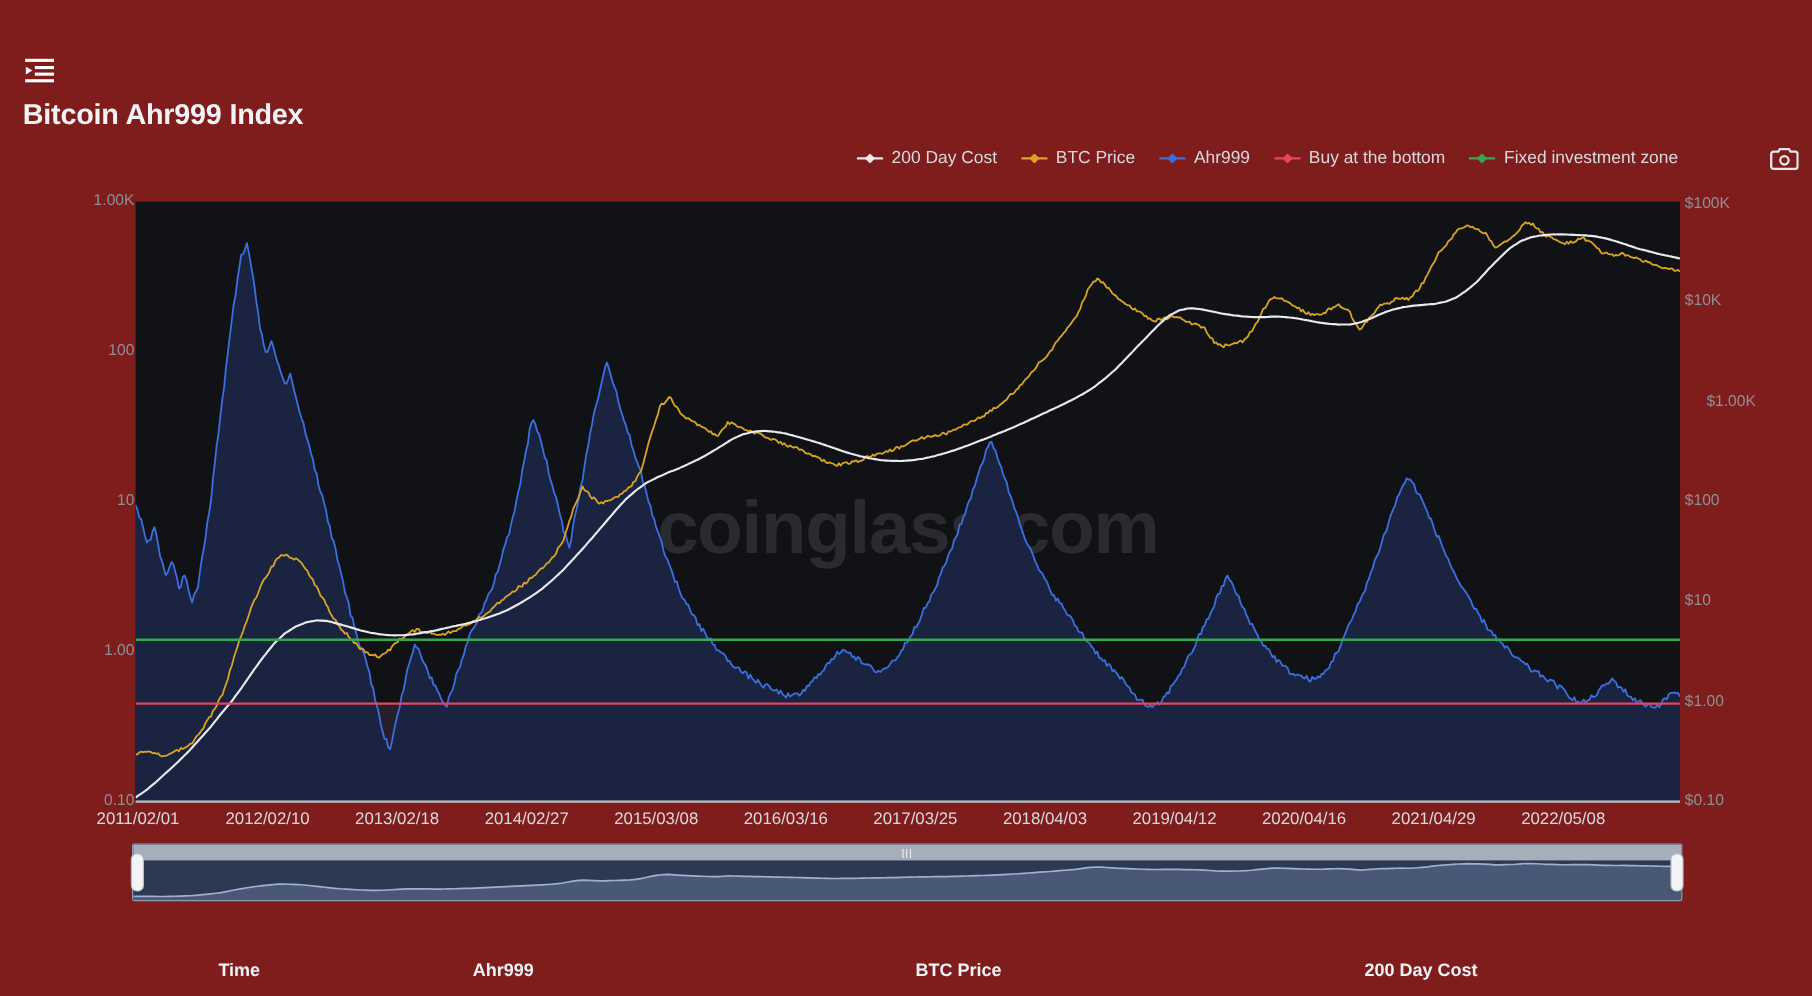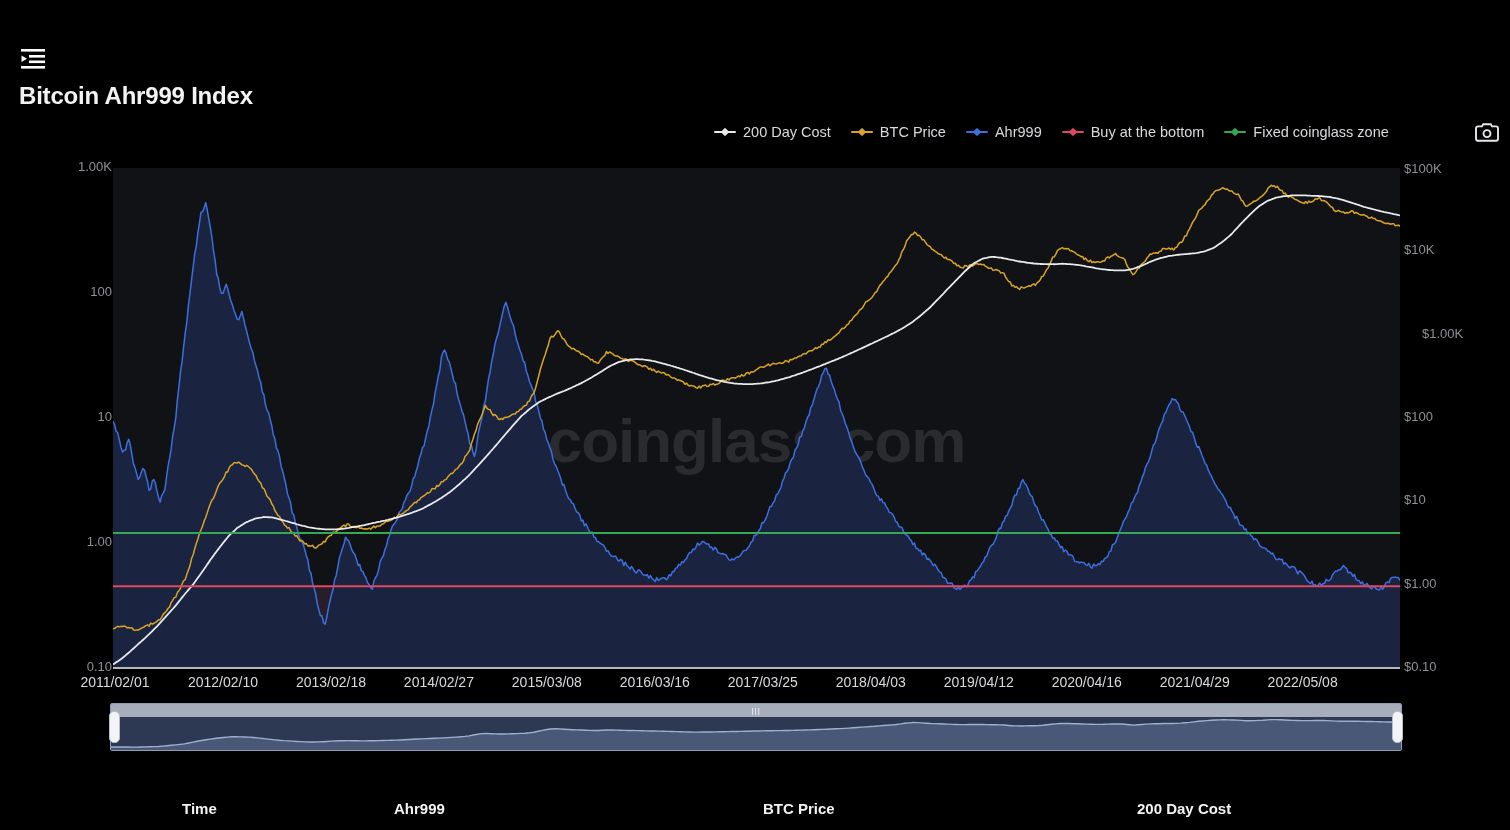--- a/index.html
+++ b/index.html
@@ -2,21 +2,21 @@
 <html><head>
 <meta charset="utf-8">
 <style>
   * { box-sizing: border-box; margin: 0; padding: 0; }
   html, body {
     width: 1510px; height: 830px;
     background: #17181a;
     font-family: "Liberation Sans", sans-serif;
     overflow: hidden;
   }
-  #app { position: relative; width: 1510px; height: 830px; background: #000000; }
+  #app { position: relative; width: 1510px; height: 830px; background: #7f1d1d; }
 
   
   #collapse-btn {
     position: absolute; left: 18px; top: 44px;
     width: 30px; height: 30px; cursor: pointer;
     display: flex; align-items: center; justify-content: center;
   }
   #page-title {
     position: absolute; left: 19px; top: 82px;
     font-size: 24px; font-weight: bold; color: #f2f3f5;
@@ -177,21 +177,21 @@
           <span class="bar" style="background:#e2475f"></span>
           <span class="dot" style="background:#e2475f"></span>
         </span>
         <span class="legend-label">Buy at the bottom</span>
       </div>
       <div class="legend-item">
         <span class="legend-mark">
           <span class="bar" style="background:#34a853"></span>
           <span class="dot" style="background:#34a853"></span>
         </span>
-        <span class="legend-label">Fixed coinglass zone</span>
+        <span class="legend-label">Fixed investment zone</span>
       </div>
     </div>
 
   <div id="plot">
     <div id="plot-bg-purple" style="top: 418.348px;"></div>
     <div id="watermark">coinglass.com</div>
     <svg id="plot-svg" width="1287" height="500">
         <path d="M0.00 253.11 L1.57 256.87 L3.14 263.26 L4.71 264.76 L6.29 271.56 L7.86 278.88 L9.43 284.05 L11.00 282.34 L12.57 281.94 L14.14 274.73 L15.71 271.23 L17.29 277.15 L18.86 286.15 L20.43 295.75 L22.00 299.65 L23.57 305.34 L25.14 311.36 L26.71 309.31 L28.29 304.55 L29.86 300.53 L31.43 302.12 L33.00 307.98 L34.57 313.80 L36.14 322.41 L37.71 320.89 L39.29 312.80 L40.86 311.58 L42.43 315.35 L44.00 323.28 L45.57 329.40 L47.14 334.20 L48.71 327.49 L50.29 324.93 L51.86 321.87 L53.43 309.93 L55.00 298.48 L56.57 290.42 L58.14 281.02 L59.71 267.80 L61.29 259.28 L62.86 249.30 L64.43 231.36 L66.00 218.06 L67.57 203.07 L69.14 192.95 L70.71 178.02 L72.29 164.59 L73.86 153.82 L75.43 137.38 L77.00 125.07 L78.57 111.57 L80.14 99.26 L81.71 85.72 L83.29 78.03 L84.86 64.90 L86.43 55.15 L88.00 44.29 L89.57 43.76 L91.14 39.87 L92.71 34.61 L94.29 42.27 L95.86 51.21 L97.43 60.20 L99.00 70.00 L100.57 83.22 L102.14 92.65 L103.71 106.01 L105.29 110.84 L106.86 119.99 L108.43 125.29 L110.00 125.34 L111.57 120.76 L113.14 116.27 L114.71 120.77 L116.29 127.10 L117.86 132.91 L119.43 136.85 L121.00 142.54 L122.57 146.57 L124.14 151.07 L125.71 151.82 L127.29 147.82 L128.86 143.39 L130.43 149.96 L132.00 156.94 L133.57 162.80 L135.14 169.43 L136.71 175.62 L138.29 180.81 L139.86 184.48 L141.43 192.72 L143.00 197.76 L144.57 202.82 L146.14 210.03 L147.71 214.29 L149.29 223.81 L150.86 226.64 L152.43 236.53 L154.00 242.07 L155.57 244.65 L157.14 251.44 L158.71 257.28 L160.29 266.79 L161.86 270.58 L163.43 280.17 L165.00 282.87 L166.57 288.76 L168.14 298.49 L169.71 303.54 L171.29 310.03 L172.86 316.50 L174.43 325.67 L176.00 329.74 L177.57 334.71 L179.14 344.95 L180.71 346.64 L182.29 354.38 L183.86 359.40 L185.43 366.31 L187.00 371.22 L188.57 373.03 L190.14 376.19 L191.71 381.22 L193.29 387.68 L194.86 392.10 L196.43 402.29 L198.00 405.35 L199.57 415.06 L201.14 420.39 L202.71 426.14 L204.29 435.71 L205.86 441.82 L207.43 447.72 L209.00 447.79 L210.57 454.89 L212.14 456.27 L213.71 449.57 L215.29 440.87 L216.86 433.48 L218.43 427.02 L220.00 421.58 L221.57 412.03 L223.14 407.64 L224.71 399.57 L226.29 390.35 L227.86 385.47 L229.43 380.26 L231.00 375.73 L232.57 369.17 L234.14 371.57 L235.71 372.64 L237.29 377.13 L238.86 381.91 L240.43 384.82 L242.00 386.91 L243.57 391.72 L245.14 397.25 L246.71 396.52 L248.29 402.79 L249.86 403.37 L251.43 407.34 L253.00 410.00 L254.57 414.47 L256.14 416.72 L257.71 419.61 L259.29 421.14 L260.86 413.23 L262.43 409.77 L264.00 407.30 L265.57 401.84 L267.14 393.78 L268.71 390.35 L270.29 387.95 L271.86 381.72 L273.43 378.00 L275.00 371.14 L276.57 367.42 L278.14 361.34 L279.71 357.66 L281.29 355.84 L282.86 353.58 L284.43 350.89 L286.00 344.59 L287.57 342.99 L289.14 341.05 L290.71 334.95 L292.29 332.01 L293.86 327.45 L295.43 325.17 L297.00 323.14 L298.57 318.31 L300.14 310.62 L301.71 308.68 L303.29 302.75 L304.86 297.49 L306.43 290.06 L308.00 285.82 L309.57 279.48 L311.14 277.64 L312.71 269.84 L314.29 262.89 L315.86 257.99 L317.43 248.69 L319.00 241.66 L320.57 235.78 L322.14 224.37 L323.71 216.78 L325.29 208.03 L326.86 202.30 L328.43 188.90 L330.00 184.37 L331.57 182.04 L333.14 185.62 L334.71 191.52 L336.29 193.84 L337.86 200.09 L339.43 206.78 L341.00 213.33 L342.57 215.77 L344.14 225.84 L345.71 231.76 L347.29 236.61 L348.86 242.83 L350.43 246.36 L352.00 253.42 L353.57 260.70 L355.14 265.79 L356.71 275.87 L358.29 276.78 L359.86 283.52 L361.43 288.43 L363.00 282.24 L364.57 270.09 L366.14 261.43 L367.71 255.29 L369.29 247.48 L370.86 237.19 L372.43 232.44 L374.00 221.12 L375.57 210.63 L377.14 203.73 L378.71 193.18 L380.29 186.27 L381.86 176.71 L383.43 170.79 L385.00 165.80 L386.57 158.88 L388.14 151.65 L389.71 144.88 L391.29 137.97 L392.86 134.24 L394.43 138.91 L396.00 144.84 L397.57 150.58 L399.14 154.82 L400.71 158.37 L402.29 166.61 L403.86 172.52 L405.43 177.42 L407.00 182.51 L408.57 186.41 L410.14 192.70 L411.71 194.36 L413.29 203.18 L414.86 207.35 L416.43 213.55 L418.00 217.07 L419.57 221.29 L421.14 224.80 L422.71 233.66 L424.29 237.20 L425.86 243.32 L427.43 250.28 L429.00 253.21 L430.57 261.45 L432.14 264.31 L433.71 271.28 L435.29 275.08 L436.86 279.45 L438.43 283.76 L440.00 291.20 L441.57 295.85 L443.14 298.17 L444.71 302.45 L446.29 306.23 L447.86 311.04 L449.43 316.99 L451.00 316.46 L452.57 322.42 L454.14 326.94 L455.71 330.70 L457.29 331.56 L458.86 335.11 L460.43 335.88 L462.00 340.18 L463.57 344.05 L465.14 344.51 L466.71 346.77 L468.29 352.93 L469.86 352.04 L471.43 357.84 L473.00 355.89 L474.57 359.31 L476.14 362.94 L477.71 364.70 L479.29 364.02 L480.86 368.92 L482.43 369.46 L484.00 373.57 L485.57 373.76 L487.14 375.07 L488.71 376.25 L490.29 376.87 L491.86 379.29 L493.43 383.16 L495.00 382.68 L496.57 385.89 L498.14 387.75 L499.71 388.62 L501.29 388.15 L502.86 388.33 L504.43 391.76 L506.00 393.16 L507.57 391.36 L509.14 392.29 L510.71 397.56 L512.29 394.18 L513.86 397.47 L515.43 399.03 L517.00 401.06 L518.57 398.45 L520.14 400.90 L521.71 403.59 L523.29 405.07 L524.86 402.26 L526.43 402.07 L528.00 403.73 L529.57 406.35 L531.14 407.03 L532.71 407.48 L534.29 406.59 L535.86 410.18 L537.43 407.52 L539.00 410.46 L540.57 411.73 L542.14 413.42 L543.71 409.60 L545.29 412.37 L546.86 411.39 L548.43 410.31 L550.00 409.87 L551.57 409.86 L553.14 411.62 L554.71 410.13 L556.29 406.68 L557.86 407.77 L559.43 403.57 L561.00 403.68 L562.57 400.45 L564.14 399.57 L565.71 396.35 L567.29 397.09 L568.86 393.75 L570.43 394.48 L572.00 391.82 L573.57 390.44 L575.14 386.62 L576.71 384.49 L578.29 384.59 L579.86 381.17 L581.43 381.55 L583.00 379.08 L584.57 375.09 L586.14 376.95 L587.71 375.81 L589.29 373.55 L590.86 373.69 L592.43 375.28 L594.00 375.97 L595.57 375.88 L597.14 379.43 L598.71 379.10 L600.29 382.09 L601.86 379.37 L603.43 380.75 L605.00 384.66 L606.57 385.14 L608.14 385.93 L609.71 385.44 L611.29 386.30 L612.86 386.73 L614.43 389.38 L616.00 391.88 L617.57 392.22 L619.14 390.89 L620.71 391.97 L622.29 390.14 L623.86 389.08 L625.43 388.89 L627.00 387.87 L628.57 385.69 L630.14 382.99 L631.71 382.38 L633.29 382.20 L634.86 379.67 L636.43 378.05 L638.00 374.12 L639.57 373.18 L641.14 367.56 L642.71 367.52 L644.29 365.70 L645.86 362.37 L647.43 360.50 L649.00 354.54 L650.57 354.74 L652.14 351.83 L653.71 348.54 L655.29 343.81 L656.86 338.60 L658.43 338.45 L660.00 334.86 L661.57 332.97 L663.14 327.09 L664.71 325.84 L666.29 322.71 L667.86 319.92 L669.43 313.31 L671.00 310.25 L672.57 304.83 L674.14 303.43 L675.71 300.21 L677.29 294.30 L678.86 291.16 L680.43 289.22 L682.00 282.14 L683.57 279.83 L685.14 276.59 L686.71 269.02 L688.29 268.67 L689.86 262.58 L691.43 259.94 L693.00 253.35 L694.57 249.44 L696.14 247.00 L697.71 239.62 L699.29 237.20 L700.86 231.41 L702.43 226.11 L704.00 220.94 L705.57 218.54 L707.14 214.14 L708.71 207.13 L710.29 204.54 L711.86 200.82 L713.43 200.26 L715.00 205.82 L716.57 207.15 L718.14 213.21 L719.71 217.83 L721.29 221.15 L722.86 227.07 L724.43 230.99 L726.00 233.90 L727.57 242.32 L729.14 245.47 L730.71 249.70 L732.29 255.53 L733.86 258.86 L735.43 263.65 L737.00 269.45 L738.57 273.57 L740.14 278.19 L741.71 282.59 L743.29 285.80 L744.86 288.06 L746.43 290.84 L748.00 294.91 L749.57 299.63 L751.14 302.70 L752.71 306.97 L754.29 308.62 L755.86 310.28 L757.43 314.11 L759.00 316.12 L760.57 319.67 L762.14 324.13 L763.71 327.79 L765.29 327.93 L766.86 332.46 L768.43 330.69 L770.00 334.53 L771.57 334.88 L773.14 338.61 L774.71 340.78 L776.29 344.50 L777.86 344.73 L779.43 345.97 L781.00 348.81 L782.57 353.28 L784.14 354.26 L785.71 358.25 L787.29 359.00 L788.86 359.26 L790.43 363.38 L792.00 366.05 L793.57 367.04 L795.14 368.18 L796.71 371.11 L798.29 372.50 L799.86 376.62 L801.43 374.97 L803.00 380.25 L804.57 380.49 L806.14 382.80 L807.71 382.16 L809.29 386.97 L810.86 385.15 L812.43 386.77 L814.00 391.28 L815.57 390.48 L817.14 392.45 L818.71 394.59 L820.29 397.68 L821.86 396.17 L823.43 398.55 L825.00 401.80 L826.57 403.85 L828.14 404.60 L829.71 409.11 L831.29 409.81 L832.86 410.93 L834.43 415.21 L836.00 415.24 L837.57 414.97 L839.14 415.24 L840.71 419.31 L842.29 420.51 L843.86 421.21 L845.43 419.35 L847.00 421.44 L848.57 419.69 L850.14 418.73 L851.71 417.00 L853.29 419.08 L854.86 417.02 L856.43 412.92 L858.00 411.91 L859.57 408.94 L861.14 409.65 L862.71 403.50 L864.29 402.84 L865.86 400.40 L867.43 398.25 L869.00 395.16 L870.57 393.79 L872.14 389.08 L873.71 388.10 L875.29 383.52 L876.86 379.17 L878.43 377.39 L880.00 376.43 L881.57 373.27 L883.14 370.09 L884.71 364.15 L886.29 360.25 L887.86 360.50 L889.43 354.48 L891.00 353.10 L892.57 347.97 L894.14 347.64 L895.71 343.12 L897.29 340.10 L898.86 337.33 L900.43 330.45 L902.00 326.89 L903.57 326.71 L905.14 320.17 L906.71 320.14 L908.29 314.12 L909.86 311.54 L911.43 315.03 L913.00 316.47 L914.57 319.75 L916.14 324.56 L917.71 327.60 L919.29 328.61 L920.86 334.68 L922.43 337.93 L924.00 339.22 L925.57 344.22 L927.14 347.52 L928.71 352.10 L930.29 351.65 L931.86 354.97 L933.43 358.52 L935.00 361.19 L936.57 365.58 L938.14 366.64 L939.71 370.27 L941.29 369.99 L942.86 372.76 L944.43 372.98 L946.00 376.45 L947.57 379.69 L949.14 378.55 L950.71 383.63 L952.29 382.00 L953.86 383.13 L955.43 386.64 L957.00 386.70 L958.57 387.12 L960.14 388.87 L961.71 393.62 L963.29 393.71 L964.86 393.66 L966.43 394.98 L968.00 394.08 L969.57 394.62 L971.14 394.77 L972.71 396.87 L974.29 397.40 L975.86 395.23 L977.43 399.00 L979.00 400.12 L980.57 396.08 L982.14 397.63 L983.71 397.54 L985.29 395.61 L986.86 396.60 L988.43 393.33 L990.00 393.61 L991.57 390.56 L993.14 389.89 L994.71 388.41 L996.29 383.62 L997.86 383.06 L999.43 376.74 L1001.00 376.10 L1002.57 374.51 L1004.14 369.99 L1005.71 365.58 L1007.29 361.80 L1008.86 357.94 L1010.43 353.41 L1012.00 350.80 L1013.57 348.48 L1015.14 344.03 L1016.71 341.13 L1018.29 335.27 L1019.86 333.92 L1021.43 329.76 L1023.00 326.54 L1024.57 324.52 L1026.14 317.57 L1027.71 314.44 L1029.29 309.15 L1030.86 305.59 L1032.43 299.48 L1034.00 296.12 L1035.57 293.52 L1037.14 288.98 L1038.71 283.05 L1040.29 277.35 L1041.86 275.50 L1043.43 270.76 L1045.00 264.06 L1046.57 259.81 L1048.14 256.03 L1049.71 252.87 L1051.29 246.34 L1052.86 244.21 L1054.43 240.23 L1056.00 236.73 L1057.57 234.77 L1059.14 230.59 L1060.71 231.64 L1062.29 231.46 L1063.86 233.99 L1065.43 235.65 L1067.00 241.87 L1068.57 243.69 L1070.14 244.04 L1071.71 247.75 L1073.29 251.27 L1074.86 255.01 L1076.43 258.37 L1078.00 263.79 L1079.57 264.17 L1081.14 269.51 L1082.71 274.83 L1084.29 279.29 L1085.86 278.57 L1087.43 283.03 L1089.00 287.47 L1090.57 291.23 L1092.14 295.53 L1093.71 297.22 L1095.29 302.15 L1096.86 305.48 L1098.43 308.09 L1100.00 311.78 L1101.57 315.18 L1103.14 317.64 L1104.71 320.79 L1106.29 322.35 L1107.86 324.62 L1109.43 326.72 L1111.00 329.54 L1112.57 332.25 L1114.14 336.57 L1115.71 339.53 L1117.29 339.32 L1118.86 343.13 L1120.43 345.37 L1122.00 350.47 L1123.57 348.37 L1125.14 352.43 L1126.71 356.79 L1128.29 357.35 L1129.86 357.98 L1131.43 361.59 L1133.00 361.05 L1134.57 365.94 L1136.14 364.70 L1137.71 367.45 L1139.29 368.54 L1140.86 371.87 L1142.43 370.50 L1144.00 372.10 L1145.57 375.06 L1147.14 378.03 L1148.71 379.12 L1150.29 379.70 L1151.86 380.15 L1153.43 381.12 L1155.00 383.20 L1156.57 383.56 L1158.14 385.77 L1159.71 385.08 L1161.29 388.28 L1162.86 391.41 L1164.43 391.63 L1166.00 390.63 L1167.57 391.55 L1169.14 391.23 L1170.71 396.05 L1172.29 394.82 L1173.86 396.54 L1175.43 398.62 L1177.00 400.07 L1178.57 398.28 L1180.14 398.84 L1181.71 399.26 L1183.29 402.39 L1184.86 405.86 L1186.43 402.94 L1188.00 403.88 L1189.57 405.47 L1191.14 407.31 L1192.71 410.19 L1194.29 412.93 L1195.86 414.31 L1197.43 415.53 L1199.00 413.03 L1200.57 417.40 L1202.14 416.55 L1203.71 418.19 L1205.29 416.75 L1206.86 415.11 L1208.43 417.71 L1210.00 415.54 L1211.57 415.45 L1213.14 411.39 L1214.71 412.81 L1216.29 412.50 L1217.86 411.06 L1219.43 407.02 L1221.00 404.86 L1222.57 402.89 L1224.14 403.23 L1225.71 401.71 L1227.29 401.72 L1228.86 399.85 L1230.43 397.36 L1232.00 399.34 L1233.57 400.44 L1235.14 404.75 L1236.71 404.32 L1238.29 405.11 L1239.86 408.33 L1241.43 406.44 L1243.00 411.26 L1244.57 412.59 L1246.14 412.56 L1247.71 415.68 L1249.29 413.86 L1250.86 417.37 L1252.43 416.59 L1254.00 415.55 L1255.57 417.76 L1257.14 419.84 L1258.71 420.90 L1260.29 418.53 L1261.86 418.88 L1263.43 421.32 L1265.00 421.64 L1266.57 421.78 L1268.14 419.09 L1269.71 421.46 L1271.29 418.64 L1272.86 414.82 L1274.43 413.82 L1276.00 414.64 L1277.57 410.60 L1279.14 409.39 L1280.71 409.37 L1282.29 408.90 L1283.86 409.82 L1285.43 409.46 L1287.00 412.67 L1287 500 L0 500 Z" fill="#1a2340"></path>
         <path d="M0.00 253.11 L1.57 256.87 L3.14 263.26 L4.71 264.76 L6.29 271.56 L7.86 278.88 L9.43 284.05 L11.00 282.34 L12.57 281.94 L14.14 274.73 L15.71 271.23 L17.29 277.15 L18.86 286.15 L20.43 295.75 L22.00 299.65 L23.57 305.34 L25.14 311.36 L26.71 309.31 L28.29 304.55 L29.86 300.53 L31.43 302.12 L33.00 307.98 L34.57 313.80 L36.14 322.41 L37.71 320.89 L39.29 312.80 L40.86 311.58 L42.43 315.35 L44.00 323.28 L45.57 329.40 L47.14 334.20 L48.71 327.49 L50.29 324.93 L51.86 321.87 L53.43 309.93 L55.00 298.48 L56.57 290.42 L58.14 281.02 L59.71 267.80 L61.29 259.28 L62.86 249.30 L64.43 231.36 L66.00 218.06 L67.57 203.07 L69.14 192.95 L70.71 178.02 L72.29 164.59 L73.86 153.82 L75.43 137.38 L77.00 125.07 L78.57 111.57 L80.14 99.26 L81.71 85.72 L83.29 78.03 L84.86 64.90 L86.43 55.15 L88.00 44.29 L89.57 43.76 L91.14 39.87 L92.71 34.61 L94.29 42.27 L95.86 51.21 L97.43 60.20 L99.00 70.00 L100.57 83.22 L102.14 92.65 L103.71 106.01 L105.29 110.84 L106.86 119.99 L108.43 125.29 L110.00 125.34 L111.57 120.76 L113.14 116.27 L114.71 120.77 L116.29 127.10 L117.86 132.91 L119.43 136.85 L121.00 142.54 L122.57 146.57 L124.14 151.07 L125.71 151.82 L127.29 147.82 L128.86 143.39 L130.43 149.96 L132.00 156.94 L133.57 162.80 L135.14 169.43 L136.71 175.62 L138.29 180.81 L139.86 184.48 L141.43 192.72 L143.00 197.76 L144.57 202.82 L146.14 210.03 L147.71 214.29 L149.29 223.81 L150.86 226.64 L152.43 236.53 L154.00 242.07 L155.57 244.65 L157.14 251.44 L158.71 257.28 L160.29 266.79 L161.86 270.58 L163.43 280.17 L165.00 282.87 L166.57 288.76 L168.14 298.49 L169.71 303.54 L171.29 310.03 L172.86 316.50 L174.43 325.67 L176.00 329.74 L177.57 334.71 L179.14 344.95 L180.71 346.64 L182.29 354.38 L183.86 359.40 L185.43 366.31 L187.00 371.22 L188.57 373.03 L190.14 376.19 L191.71 381.22 L193.29 387.68 L194.86 392.10 L196.43 402.29 L198.00 405.35 L199.57 415.06 L201.14 420.39 L202.71 426.14 L204.29 435.71 L205.86 441.82 L207.43 447.72 L209.00 447.79 L210.57 454.89 L212.14 456.27 L213.71 449.57 L215.29 440.87 L216.86 433.48 L218.43 427.02 L220.00 421.58 L221.57 412.03 L223.14 407.64 L224.71 399.57 L226.29 390.35 L227.86 385.47 L229.43 380.26 L231.00 375.73 L232.57 369.17 L234.14 371.57 L235.71 372.64 L237.29 377.13 L238.86 381.91 L240.43 384.82 L242.00 386.91 L243.57 391.72 L245.14 397.25 L246.71 396.52 L248.29 402.79 L249.86 403.37 L251.43 407.34 L253.00 410.00 L254.57 414.47 L256.14 416.72 L257.71 419.61 L259.29 421.14 L260.86 413.23 L262.43 409.77 L264.00 407.30 L265.57 401.84 L267.14 393.78 L268.71 390.35 L270.29 387.95 L271.86 381.72 L273.43 378.00 L275.00 371.14 L276.57 367.42 L278.14 361.34 L279.71 357.66 L281.29 355.84 L282.86 353.58 L284.43 350.89 L286.00 344.59 L287.57 342.99 L289.14 341.05 L290.71 334.95 L292.29 332.01 L293.86 327.45 L295.43 325.17 L297.00 323.14 L298.57 318.31 L300.14 310.62 L301.71 308.68 L303.29 302.75 L304.86 297.49 L306.43 290.06 L308.00 285.82 L309.57 279.48 L311.14 277.64 L312.71 269.84 L314.29 262.89 L315.86 257.99 L317.43 248.69 L319.00 241.66 L320.57 235.78 L322.14 224.37 L323.71 216.78 L325.29 208.03 L326.86 202.30 L328.43 188.90 L330.00 184.37 L331.57 182.04 L333.14 185.62 L334.71 191.52 L336.29 193.84 L337.86 200.09 L339.43 206.78 L341.00 213.33 L342.57 215.77 L344.14 225.84 L345.71 231.76 L347.29 236.61 L348.86 242.83 L350.43 246.36 L352.00 253.42 L353.57 260.70 L355.14 265.79 L356.71 275.87 L358.29 276.78 L359.86 283.52 L361.43 288.43 L363.00 282.24 L364.57 270.09 L366.14 261.43 L367.71 255.29 L369.29 247.48 L370.86 237.19 L372.43 232.44 L374.00 221.12 L375.57 210.63 L377.14 203.73 L378.71 193.18 L380.29 186.27 L381.86 176.71 L383.43 170.79 L385.00 165.80 L386.57 158.88 L388.14 151.65 L389.71 144.88 L391.29 137.97 L392.86 134.24 L394.43 138.91 L396.00 144.84 L397.57 150.58 L399.14 154.82 L400.71 158.37 L402.29 166.61 L403.86 172.52 L405.43 177.42 L407.00 182.51 L408.57 186.41 L410.14 192.70 L411.71 194.36 L413.29 203.18 L414.86 207.35 L416.43 213.55 L418.00 217.07 L419.57 221.29 L421.14 224.80 L422.71 233.66 L424.29 237.20 L425.86 243.32 L427.43 250.28 L429.00 253.21 L430.57 261.45 L432.14 264.31 L433.71 271.28 L435.29 275.08 L436.86 279.45 L438.43 283.76 L440.00 291.20 L441.57 295.85 L443.14 298.17 L444.71 302.45 L446.29 306.23 L447.86 311.04 L449.43 316.99 L451.00 316.46 L452.57 322.42 L454.14 326.94 L455.71 330.70 L457.29 331.56 L458.86 335.11 L460.43 335.88 L462.00 340.18 L463.57 344.05 L465.14 344.51 L466.71 346.77 L468.29 352.93 L469.86 352.04 L471.43 357.84 L473.00 355.89 L474.57 359.31 L476.14 362.94 L477.71 364.70 L479.29 364.02 L480.86 368.92 L482.43 369.46 L484.00 373.57 L485.57 373.76 L487.14 375.07 L488.71 376.25 L490.29 376.87 L491.86 379.29 L493.43 383.16 L495.00 382.68 L496.57 385.89 L498.14 387.75 L499.71 388.62 L501.29 388.15 L502.86 388.33 L504.43 391.76 L506.00 393.16 L507.57 391.36 L509.14 392.29 L510.71 397.56 L512.29 394.18 L513.86 397.47 L515.43 399.03 L517.00 401.06 L518.57 398.45 L520.14 400.90 L521.71 403.59 L523.29 405.07 L524.86 402.26 L526.43 402.07 L528.00 403.73 L529.57 406.35 L531.14 407.03 L532.71 407.48 L534.29 406.59 L535.86 410.18 L537.43 407.52 L539.00 410.46 L540.57 411.73 L542.14 413.42 L543.71 409.60 L545.29 412.37 L546.86 411.39 L548.43 410.31 L550.00 409.87 L551.57 409.86 L553.14 411.62 L554.71 410.13 L556.29 406.68 L557.86 407.77 L559.43 403.57 L561.00 403.68 L562.57 400.45 L564.14 399.57 L565.71 396.35 L567.29 397.09 L568.86 393.75 L570.43 394.48 L572.00 391.82 L573.57 390.44 L575.14 386.62 L576.71 384.49 L578.29 384.59 L579.86 381.17 L581.43 381.55 L583.00 379.08 L584.57 375.09 L586.14 376.95 L587.71 375.81 L589.29 373.55 L590.86 373.69 L592.43 375.28 L594.00 375.97 L595.57 375.88 L597.14 379.43 L598.71 379.10 L600.29 382.09 L601.86 379.37 L603.43 380.75 L605.00 384.66 L606.57 385.14 L608.14 385.93 L609.71 385.44 L611.29 386.30 L612.86 386.73 L614.43 389.38 L616.00 391.88 L617.57 392.22 L619.14 390.89 L620.71 391.97 L622.29 390.14 L623.86 389.08 L625.43 388.89 L627.00 387.87 L628.57 385.69 L630.14 382.99 L631.71 382.38 L633.29 382.20 L634.86 379.67 L636.43 378.05 L638.00 374.12 L639.57 373.18 L641.14 367.56 L642.71 367.52 L644.29 365.70 L645.86 362.37 L647.43 360.50 L649.00 354.54 L650.57 354.74 L652.14 351.83 L653.71 348.54 L655.29 343.81 L656.86 338.60 L658.43 338.45 L660.00 334.86 L661.57 332.97 L663.14 327.09 L664.71 325.84 L666.29 322.71 L667.86 319.92 L669.43 313.31 L671.00 310.25 L672.57 304.83 L674.14 303.43 L675.71 300.21 L677.29 294.30 L678.86 291.16 L680.43 289.22 L682.00 282.14 L683.57 279.83 L685.14 276.59 L686.71 269.02 L688.29 268.67 L689.86 262.58 L691.43 259.94 L693.00 253.35 L694.57 249.44 L696.14 247.00 L697.71 239.62 L699.29 237.20 L700.86 231.41 L702.43 226.11 L704.00 220.94 L705.57 218.54 L707.14 214.14 L708.71 207.13 L710.29 204.54 L711.86 200.82 L713.43 200.26 L715.00 205.82 L716.57 207.15 L718.14 213.21 L719.71 217.83 L721.29 221.15 L722.86 227.07 L724.43 230.99 L726.00 233.90 L727.57 242.32 L729.14 245.47 L730.71 249.70 L732.29 255.53 L733.86 258.86 L735.43 263.65 L737.00 269.45 L738.57 273.57 L740.14 278.19 L741.71 282.59 L743.29 285.80 L744.86 288.06 L746.43 290.84 L748.00 294.91 L749.57 299.63 L751.14 302.70 L752.71 306.97 L754.29 308.62 L755.86 310.28 L757.43 314.11 L759.00 316.12 L760.57 319.67 L762.14 324.13 L763.71 327.79 L765.29 327.93 L766.86 332.46 L768.43 330.69 L770.00 334.53 L771.57 334.88 L773.14 338.61 L774.71 340.78 L776.29 344.50 L777.86 344.73 L779.43 345.97 L781.00 348.81 L782.57 353.28 L784.14 354.26 L785.71 358.25 L787.29 359.00 L788.86 359.26 L790.43 363.38 L792.00 366.05 L793.57 367.04 L795.14 368.18 L796.71 371.11 L798.29 372.50 L799.86 376.62 L801.43 374.97 L803.00 380.25 L804.57 380.49 L806.14 382.80 L807.71 382.16 L809.29 386.97 L810.86 385.15 L812.43 386.77 L814.00 391.28 L815.57 390.48 L817.14 392.45 L818.71 394.59 L820.29 397.68 L821.86 396.17 L823.43 398.55 L825.00 401.80 L826.57 403.85 L828.14 404.60 L829.71 409.11 L831.29 409.81 L832.86 410.93 L834.43 415.21 L836.00 415.24 L837.57 414.97 L839.14 415.24 L840.71 419.31 L842.29 420.51 L843.86 421.21 L845.43 419.35 L847.00 421.44 L848.57 419.69 L850.14 418.73 L851.71 417.00 L853.29 419.08 L854.86 417.02 L856.43 412.92 L858.00 411.91 L859.57 408.94 L861.14 409.65 L862.71 403.50 L864.29 402.84 L865.86 400.40 L867.43 398.25 L869.00 395.16 L870.57 393.79 L872.14 389.08 L873.71 388.10 L875.29 383.52 L876.86 379.17 L878.43 377.39 L880.00 376.43 L881.57 373.27 L883.14 370.09 L884.71 364.15 L886.29 360.25 L887.86 360.50 L889.43 354.48 L891.00 353.10 L892.57 347.97 L894.14 347.64 L895.71 343.12 L897.29 340.10 L898.86 337.33 L900.43 330.45 L902.00 326.89 L903.57 326.71 L905.14 320.17 L906.71 320.14 L908.29 314.12 L909.86 311.54 L911.43 315.03 L913.00 316.47 L914.57 319.75 L916.14 324.56 L917.71 327.60 L919.29 328.61 L920.86 334.68 L922.43 337.93 L924.00 339.22 L925.57 344.22 L927.14 347.52 L928.71 352.10 L930.29 351.65 L931.86 354.97 L933.43 358.52 L935.00 361.19 L936.57 365.58 L938.14 366.64 L939.71 370.27 L941.29 369.99 L942.86 372.76 L944.43 372.98 L946.00 376.45 L947.57 379.69 L949.14 378.55 L950.71 383.63 L952.29 382.00 L953.86 383.13 L955.43 386.64 L957.00 386.70 L958.57 387.12 L960.14 388.87 L961.71 393.62 L963.29 393.71 L964.86 393.66 L966.43 394.98 L968.00 394.08 L969.57 394.62 L971.14 394.77 L972.71 396.87 L974.29 397.40 L975.86 395.23 L977.43 399.00 L979.00 400.12 L980.57 396.08 L982.14 397.63 L983.71 397.54 L985.29 395.61 L986.86 396.60 L988.43 393.33 L990.00 393.61 L991.57 390.56 L993.14 389.89 L994.71 388.41 L996.29 383.62 L997.86 383.06 L999.43 376.74 L1001.00 376.10 L1002.57 374.51 L1004.14 369.99 L1005.71 365.58 L1007.29 361.80 L1008.86 357.94 L1010.43 353.41 L1012.00 350.80 L1013.57 348.48 L1015.14 344.03 L1016.71 341.13 L1018.29 335.27 L1019.86 333.92 L1021.43 329.76 L1023.00 326.54 L1024.57 324.52 L1026.14 317.57 L1027.71 314.44 L1029.29 309.15 L1030.86 305.59 L1032.43 299.48 L1034.00 296.12 L1035.57 293.52 L1037.14 288.98 L1038.71 283.05 L1040.29 277.35 L1041.86 275.50 L1043.43 270.76 L1045.00 264.06 L1046.57 259.81 L1048.14 256.03 L1049.71 252.87 L1051.29 246.34 L1052.86 244.21 L1054.43 240.23 L1056.00 236.73 L1057.57 234.77 L1059.14 230.59 L1060.71 231.64 L1062.29 231.46 L1063.86 233.99 L1065.43 235.65 L1067.00 241.87 L1068.57 243.69 L1070.14 244.04 L1071.71 247.75 L1073.29 251.27 L1074.86 255.01 L1076.43 258.37 L1078.00 263.79 L1079.57 264.17 L1081.14 269.51 L1082.71 274.83 L1084.29 279.29 L1085.86 278.57 L1087.43 283.03 L1089.00 287.47 L1090.57 291.23 L1092.14 295.53 L1093.71 297.22 L1095.29 302.15 L1096.86 305.48 L1098.43 308.09 L1100.00 311.78 L1101.57 315.18 L1103.14 317.64 L1104.71 320.79 L1106.29 322.35 L1107.86 324.62 L1109.43 326.72 L1111.00 329.54 L1112.57 332.25 L1114.14 336.57 L1115.71 339.53 L1117.29 339.32 L1118.86 343.13 L1120.43 345.37 L1122.00 350.47 L1123.57 348.37 L1125.14 352.43 L1126.71 356.79 L1128.29 357.35 L1129.86 357.98 L1131.43 361.59 L1133.00 361.05 L1134.57 365.94 L1136.14 364.70 L1137.71 367.45 L1139.29 368.54 L1140.86 371.87 L1142.43 370.50 L1144.00 372.10 L1145.57 375.06 L1147.14 378.03 L1148.71 379.12 L1150.29 379.70 L1151.86 380.15 L1153.43 381.12 L1155.00 383.20 L1156.57 383.56 L1158.14 385.77 L1159.71 385.08 L1161.29 388.28 L1162.86 391.41 L1164.43 391.63 L1166.00 390.63 L1167.57 391.55 L1169.14 391.23 L1170.71 396.05 L1172.29 394.82 L1173.86 396.54 L1175.43 398.62 L1177.00 400.07 L1178.57 398.28 L1180.14 398.84 L1181.71 399.26 L1183.29 402.39 L1184.86 405.86 L1186.43 402.94 L1188.00 403.88 L1189.57 405.47 L1191.14 407.31 L1192.71 410.19 L1194.29 412.93 L1195.86 414.31 L1197.43 415.53 L1199.00 413.03 L1200.57 417.40 L1202.14 416.55 L1203.71 418.19 L1205.29 416.75 L1206.86 415.11 L1208.43 417.71 L1210.00 415.54 L1211.57 415.45 L1213.14 411.39 L1214.71 412.81 L1216.29 412.50 L1217.86 411.06 L1219.43 407.02 L1221.00 404.86 L1222.57 402.89 L1224.14 403.23 L1225.71 401.71 L1227.29 401.72 L1228.86 399.85 L1230.43 397.36 L1232.00 399.34 L1233.57 400.44 L1235.14 404.75 L1236.71 404.32 L1238.29 405.11 L1239.86 408.33 L1241.43 406.44 L1243.00 411.26 L1244.57 412.59 L1246.14 412.56 L1247.71 415.68 L1249.29 413.86 L1250.86 417.37 L1252.43 416.59 L1254.00 415.55 L1255.57 417.76 L1257.14 419.84 L1258.71 420.90 L1260.29 418.53 L1261.86 418.88 L1263.43 421.32 L1265.00 421.64 L1266.57 421.78 L1268.14 419.09 L1269.71 421.46 L1271.29 418.64 L1272.86 414.82 L1274.43 413.82 L1276.00 414.64 L1277.57 410.60 L1279.14 409.39 L1280.71 409.37 L1282.29 408.90 L1283.86 409.82 L1285.43 409.46 L1287.00 412.67 " fill="none" stroke="#3b6fe0" stroke-width="1.5" stroke-linejoin="round"></path>
         <path d="M0.00 460.74 L1.57 460.56 L3.14 459.12 L4.71 458.32 L6.29 458.86 L7.86 458.36 L9.43 458.51 L11.00 458.09 L12.57 458.49 L14.14 459.80 L15.71 459.45 L17.29 460.12 L18.86 459.81 L20.43 461.75 L22.00 462.40 L23.57 461.97 L25.14 461.96 L26.71 461.17 L28.29 460.27 L29.86 459.62 L31.43 458.73 L33.00 457.58 L34.57 456.86 L36.14 458.15 L37.71 455.21 L39.29 456.21 L40.86 455.29 L42.43 454.39 L44.00 453.37 L45.57 451.72 L47.14 451.63 L48.71 449.07 L50.29 446.15 L51.86 444.67 L53.43 442.97 L55.00 440.53 L56.57 438.99 L58.14 434.64 L59.71 432.31 L61.29 429.58 L62.86 429.12 L64.43 424.37 L66.00 422.72 L67.57 420.19 L69.14 415.73 L70.71 412.71 L72.29 411.40 L73.86 406.15 L75.43 401.95 L77.00 397.63 L78.57 390.57 L80.14 386.79 L81.71 380.76 L83.29 375.56 L84.86 371.18 L86.43 365.35 L88.00 362.04 L89.57 358.12 L91.14 353.16 L92.71 349.49 L94.29 344.64 L95.86 339.61 L97.43 335.52 L99.00 331.92 L100.57 330.13 L102.14 326.18 L103.71 321.94 L105.29 317.81 L106.86 314.92 L108.43 313.35 L110.00 311.22 L111.57 308.30 L113.14 304.08 L114.71 304.02 L116.29 299.62 L117.86 297.42 L119.43 296.74 L121.00 294.69 L122.57 294.73 L124.14 295.01 L125.71 294.12 L127.29 295.36 L128.86 296.88 L130.43 297.15 L132.00 298.39 L133.57 297.29 L135.14 298.30 L136.71 299.74 L138.29 301.12 L139.86 303.72 L141.43 306.02 L143.00 307.34 L144.57 311.16 L146.14 313.46 L147.71 314.88 L149.29 319.75 L150.86 320.55 L152.43 323.88 L154.00 328.31 L155.57 329.69 L157.14 331.78 L158.71 335.75 L160.29 338.07 L161.86 342.48 L163.43 344.83 L165.00 347.58 L166.57 348.44 L168.14 352.12 L169.71 353.49 L171.29 356.76 L172.86 357.84 L174.43 360.16 L176.00 359.49 L177.57 362.83 L179.14 364.46 L180.71 365.35 L182.29 368.03 L183.86 367.73 L185.43 370.56 L187.00 372.97 L188.57 372.21 L190.14 373.61 L191.71 375.91 L193.29 375.54 L194.86 377.93 L196.43 377.74 L198.00 378.19 L199.57 377.31 L201.14 379.46 L202.71 380.06 L204.29 378.82 L205.86 377.10 L207.43 376.57 L209.00 375.77 L210.57 373.34 L212.14 373.97 L213.71 370.58 L215.29 368.83 L216.86 367.64 L218.43 367.20 L220.00 364.07 L221.57 364.58 L223.14 363.67 L224.71 362.11 L226.29 360.72 L227.86 359.73 L229.43 358.06 L231.00 357.12 L232.57 358.63 L234.14 355.99 L235.71 356.00 L237.29 358.55 L238.86 359.01 L240.43 358.55 L242.00 359.44 L243.57 359.63 L245.14 358.42 L246.71 360.24 L248.29 359.91 L249.86 360.81 L251.43 361.02 L253.00 360.84 L254.57 361.04 L256.14 360.02 L257.71 361.18 L259.29 359.64 L260.86 358.16 L262.43 359.60 L264.00 358.16 L265.57 358.02 L267.14 357.99 L268.71 356.22 L270.29 355.77 L271.86 354.56 L273.43 352.94 L275.00 353.42 L276.57 352.69 L278.14 352.20 L279.71 351.26 L281.29 349.34 L282.86 350.27 L284.43 347.88 L286.00 346.08 L287.57 346.92 L289.14 345.99 L290.71 344.87 L292.29 343.37 L293.86 342.33 L295.43 341.61 L297.00 339.01 L298.57 337.81 L300.14 336.01 L301.71 334.24 L303.29 334.75 L304.86 332.37 L306.43 331.79 L308.00 329.64 L309.57 328.57 L311.14 327.54 L312.71 326.54 L314.29 324.75 L315.86 324.99 L317.43 323.74 L319.00 320.48 L320.57 320.71 L322.14 320.87 L323.71 317.48 L325.29 318.34 L326.86 316.59 L328.43 313.64 L330.00 313.72 L331.57 312.02 L333.14 311.37 L334.71 309.07 L336.29 307.31 L337.86 305.56 L339.43 305.57 L341.00 303.63 L342.57 301.37 L344.14 300.86 L345.71 298.73 L347.29 296.47 L348.86 295.49 L350.43 293.16 L352.00 288.57 L353.57 286.94 L355.14 284.68 L356.71 282.03 L358.29 276.06 L359.86 271.57 L361.43 266.32 L363.00 262.60 L364.57 256.36 L366.14 252.91 L367.71 249.62 L369.29 246.02 L370.86 241.61 L372.43 237.27 L374.00 240.43 L375.57 241.35 L377.14 241.82 L378.71 245.24 L380.29 247.59 L381.86 246.42 L383.43 247.95 L385.00 250.74 L386.57 251.69 L388.14 250.46 L389.71 251.55 L391.29 249.44 L392.86 249.61 L394.43 248.99 L396.00 248.75 L397.57 247.73 L399.14 246.41 L400.71 246.07 L402.29 246.00 L403.86 243.69 L405.43 243.51 L407.00 241.41 L408.57 240.93 L410.14 238.82 L411.71 237.68 L413.29 237.31 L414.86 233.62 L416.43 233.18 L418.00 229.04 L419.57 226.48 L421.14 224.75 L422.71 219.47 L424.29 213.44 L425.86 207.52 L427.43 201.05 L429.00 196.07 L430.57 191.05 L432.14 186.77 L433.71 181.53 L435.29 177.31 L436.86 170.63 L438.43 168.27 L440.00 168.95 L441.57 167.17 L443.14 164.82 L444.71 162.75 L446.29 163.77 L447.86 167.49 L449.43 170.40 L451.00 171.05 L452.57 173.48 L454.14 176.73 L455.71 178.08 L457.29 179.14 L458.86 180.90 L460.43 180.37 L462.00 181.61 L463.57 182.99 L465.14 183.08 L466.71 184.31 L468.29 186.49 L469.86 186.04 L471.43 187.53 L473.00 188.15 L474.57 188.70 L476.14 190.18 L477.71 191.88 L479.29 191.39 L480.86 193.88 L482.43 193.67 L484.00 195.03 L485.57 195.16 L487.14 192.36 L488.71 190.20 L490.29 188.73 L491.86 187.44 L493.43 183.55 L495.00 185.51 L496.57 184.01 L498.14 184.81 L499.71 185.77 L501.29 187.40 L502.86 188.01 L504.43 187.98 L506.00 188.85 L507.57 190.22 L509.14 190.38 L510.71 191.55 L512.29 190.69 L513.86 191.74 L515.43 193.44 L517.00 192.42 L518.57 192.45 L520.14 193.08 L521.71 194.13 L523.29 195.34 L524.86 196.68 L526.43 196.67 L528.00 197.61 L529.57 198.62 L531.14 197.73 L532.71 198.08 L534.29 199.16 L535.86 201.23 L537.43 200.19 L539.00 202.51 L540.57 201.36 L542.14 203.20 L543.71 204.43 L545.29 203.17 L546.86 204.21 L548.43 205.14 L550.00 204.36 L551.57 204.99 L553.14 206.98 L554.71 206.53 L556.29 207.38 L557.86 209.20 L559.43 210.09 L561.00 209.92 L562.57 210.64 L564.14 212.14 L565.71 211.86 L567.29 212.55 L568.86 213.20 L570.43 214.01 L572.00 216.44 L573.57 215.12 L575.14 217.28 L576.71 217.97 L578.29 217.36 L579.86 218.09 L581.43 218.36 L583.00 219.65 L584.57 220.20 L586.14 218.08 L587.71 219.96 L589.29 217.86 L590.86 217.59 L592.43 217.06 L594.00 218.53 L595.57 218.36 L597.14 216.27 L598.71 216.61 L600.29 215.50 L601.86 217.10 L603.43 216.29 L605.00 215.92 L606.57 215.05 L608.14 212.60 L609.71 212.07 L611.29 212.62 L612.86 212.66 L614.43 210.70 L616.00 211.94 L617.57 210.28 L619.14 209.80 L620.71 209.80 L622.29 210.15 L623.86 209.17 L625.43 207.89 L627.00 208.74 L628.57 206.61 L630.14 208.06 L631.71 207.28 L633.29 205.04 L634.86 204.39 L636.43 205.93 L638.00 203.85 L639.57 204.02 L641.14 203.46 L642.71 202.15 L644.29 201.17 L645.86 199.87 L647.43 198.97 L649.00 199.07 L650.57 199.24 L652.14 198.34 L653.71 197.44 L655.29 196.14 L656.86 197.72 L658.43 196.56 L660.00 195.21 L661.57 195.73 L663.14 196.10 L664.71 195.39 L666.29 194.65 L667.86 195.25 L669.43 195.29 L671.00 194.30 L672.57 192.59 L674.14 193.20 L675.71 194.18 L677.29 191.47 L678.86 191.71 L680.43 190.96 L682.00 189.96 L683.57 190.04 L685.14 188.69 L686.71 188.03 L688.29 187.76 L689.86 185.91 L691.43 185.77 L693.00 185.79 L694.57 184.20 L696.14 182.89 L697.71 182.70 L699.29 182.64 L700.86 181.25 L702.43 179.80 L704.00 180.53 L705.57 178.93 L707.14 179.07 L708.71 176.16 L710.29 176.34 L711.86 173.80 L713.43 174.47 L715.00 171.80 L716.57 172.21 L718.14 171.48 L719.71 169.95 L721.29 168.67 L722.86 167.40 L724.43 165.99 L726.00 164.91 L727.57 162.24 L729.14 160.28 L730.71 160.51 L732.29 159.20 L733.86 156.84 L735.43 155.98 L737.00 153.01 L738.57 152.34 L740.14 149.90 L741.71 147.92 L743.29 146.71 L744.86 144.92 L746.43 142.14 L748.00 141.25 L749.57 139.65 L751.14 136.98 L752.71 133.86 L754.29 133.30 L755.86 132.22 L757.43 131.01 L759.00 129.40 L760.57 127.11 L762.14 124.62 L763.71 123.74 L765.29 120.08 L766.86 117.33 L768.43 115.90 L770.00 113.47 L771.57 111.95 L773.14 109.64 L774.71 108.36 L776.29 105.32 L777.86 103.73 L779.43 101.72 L781.00 99.38 L782.57 97.28 L784.14 95.71 L785.71 92.05 L787.29 89.18 L788.86 83.66 L790.43 81.54 L792.00 78.10 L793.57 72.84 L795.14 70.95 L796.71 68.97 L798.29 66.57 L799.86 66.50 L801.43 64.05 L803.00 65.03 L804.57 67.49 L806.14 67.15 L807.71 69.15 L809.29 71.80 L810.86 71.87 L812.43 74.18 L814.00 76.54 L815.57 77.76 L817.14 78.58 L818.71 81.02 L820.29 81.81 L821.86 83.05 L823.43 84.11 L825.00 85.54 L826.57 86.23 L828.14 86.45 L829.71 88.55 L831.29 90.02 L832.86 89.03 L834.43 91.53 L836.00 91.43 L837.57 92.01 L839.14 93.21 L840.71 95.44 L842.29 95.27 L843.86 97.79 L845.43 97.33 L847.00 98.99 L848.57 99.64 L850.14 100.06 L851.71 97.54 L853.29 97.64 L854.86 98.99 L856.43 97.19 L858.00 96.42 L859.57 98.07 L861.14 97.05 L862.71 95.56 L864.29 95.65 L865.86 96.55 L867.43 96.03 L869.00 96.73 L870.57 96.38 L872.14 98.07 L873.71 98.89 L875.29 100.15 L876.86 100.31 L878.43 100.05 L880.00 102.38 L881.57 102.02 L883.14 101.53 L884.71 102.26 L886.29 102.85 L887.86 105.11 L889.43 104.65 L891.00 105.11 L892.57 108.97 L894.14 111.41 L895.71 113.61 L897.29 113.91 L898.86 117.92 L900.43 117.37 L902.00 119.27 L903.57 118.77 L905.14 120.39 L906.71 121.37 L908.29 118.90 L909.86 119.64 L911.43 119.90 L913.00 119.10 L914.57 118.36 L916.14 117.71 L917.71 118.17 L919.29 116.64 L920.86 115.86 L922.43 117.39 L924.00 114.94 L925.57 113.68 L927.14 112.05 L928.71 108.59 L930.29 108.12 L931.86 105.01 L933.43 101.80 L935.00 100.22 L936.57 96.61 L938.14 93.11 L939.71 89.10 L941.29 88.83 L942.86 86.10 L944.43 82.62 L946.00 81.19 L947.57 80.75 L949.14 79.48 L950.71 80.64 L952.29 80.61 L953.86 80.76 L955.43 80.61 L957.00 82.67 L958.57 82.79 L960.14 83.57 L961.71 84.38 L963.29 85.74 L964.86 87.00 L966.43 87.38 L968.00 88.77 L969.57 88.43 L971.14 91.55 L972.71 90.15 L974.29 92.68 L975.86 93.72 L977.43 92.14 L979.00 94.61 L980.57 93.56 L982.14 94.61 L983.71 93.73 L985.29 93.76 L986.86 94.36 L988.43 93.97 L990.00 92.81 L991.57 93.10 L993.14 90.00 L994.71 88.92 L996.29 89.99 L997.86 88.16 L999.43 87.71 L1001.00 86.58 L1002.57 85.52 L1004.14 87.71 L1005.71 88.56 L1007.29 89.36 L1008.86 89.84 L1010.43 90.20 L1012.00 91.83 L1013.57 96.64 L1015.14 99.52 L1016.71 101.29 L1018.29 104.15 L1019.86 106.69 L1021.43 105.90 L1023.00 103.60 L1024.57 100.61 L1026.14 100.24 L1027.71 97.09 L1029.29 95.64 L1030.86 94.31 L1032.43 92.89 L1034.00 89.94 L1035.57 88.21 L1037.14 85.96 L1038.71 86.28 L1040.29 85.02 L1041.86 85.08 L1043.43 84.70 L1045.00 85.29 L1046.57 83.38 L1048.14 83.11 L1049.71 80.38 L1051.29 80.53 L1052.86 80.99 L1054.43 80.97 L1056.00 80.00 L1057.57 81.42 L1059.14 80.18 L1060.71 82.09 L1062.29 79.71 L1063.86 79.16 L1065.43 76.19 L1067.00 74.14 L1068.57 74.59 L1070.14 72.24 L1071.71 68.03 L1073.29 67.97 L1074.86 63.71 L1076.43 61.09 L1078.00 57.89 L1079.57 54.43 L1081.14 51.98 L1082.71 49.68 L1084.29 45.87 L1085.86 42.10 L1087.43 41.11 L1089.00 39.90 L1090.57 37.77 L1092.14 36.68 L1093.71 33.42 L1095.29 31.93 L1096.86 30.80 L1098.43 27.18 L1100.00 25.86 L1101.57 23.54 L1103.14 22.46 L1104.71 22.35 L1106.29 21.79 L1107.86 21.02 L1109.43 19.81 L1111.00 20.30 L1112.57 21.37 L1114.14 20.96 L1115.71 22.56 L1117.29 22.91 L1118.86 22.88 L1120.43 24.89 L1122.00 25.82 L1123.57 26.49 L1125.14 25.94 L1126.71 28.66 L1128.29 32.21 L1129.86 33.10 L1131.43 36.43 L1133.00 38.26 L1134.57 37.95 L1136.14 36.73 L1137.71 35.63 L1139.29 34.59 L1140.86 33.09 L1142.43 33.27 L1144.00 32.04 L1145.57 30.99 L1147.14 29.33 L1148.71 28.36 L1150.29 26.89 L1151.86 25.20 L1153.43 23.56 L1155.00 20.17 L1156.57 18.94 L1158.14 17.23 L1159.71 18.30 L1161.29 17.66 L1162.86 19.52 L1164.43 18.23 L1166.00 21.08 L1167.57 22.33 L1169.14 22.52 L1170.71 25.60 L1172.29 25.22 L1173.86 27.69 L1175.43 29.26 L1177.00 27.94 L1178.57 29.08 L1180.14 29.87 L1181.71 31.29 L1183.29 31.70 L1184.86 32.51 L1186.43 33.55 L1188.00 34.22 L1189.57 34.69 L1191.14 35.51 L1192.71 33.49 L1194.29 35.19 L1195.86 33.10 L1197.43 34.36 L1199.00 33.78 L1200.57 32.96 L1202.14 30.83 L1203.71 31.25 L1205.29 30.32 L1206.86 29.74 L1208.43 32.71 L1210.00 32.37 L1211.57 33.02 L1213.14 33.72 L1214.71 35.16 L1216.29 36.96 L1217.86 38.70 L1219.43 39.43 L1221.00 42.43 L1222.57 43.41 L1224.14 43.01 L1225.71 42.38 L1227.29 43.63 L1228.86 44.04 L1230.43 43.90 L1232.00 45.34 L1233.57 44.49 L1235.14 44.93 L1236.71 44.30 L1238.29 42.83 L1239.86 43.04 L1241.43 45.22 L1243.00 44.53 L1244.57 45.22 L1246.14 46.36 L1247.71 46.72 L1249.29 47.16 L1250.86 46.49 L1252.43 47.75 L1254.00 48.21 L1255.57 50.10 L1257.14 50.05 L1258.71 49.13 L1260.29 50.54 L1261.86 50.50 L1263.43 52.15 L1265.00 52.71 L1266.57 52.69 L1268.14 53.21 L1269.71 54.30 L1271.29 55.00 L1272.86 55.60 L1274.43 55.24 L1276.00 55.50 L1277.57 56.26 L1279.14 55.75 L1280.71 55.81 L1282.29 57.68 L1283.86 57.60 L1285.43 56.94 L1287.00 58.38 " fill="none" stroke="#d9a426" stroke-width="1.5" stroke-linejoin="round"></path>

